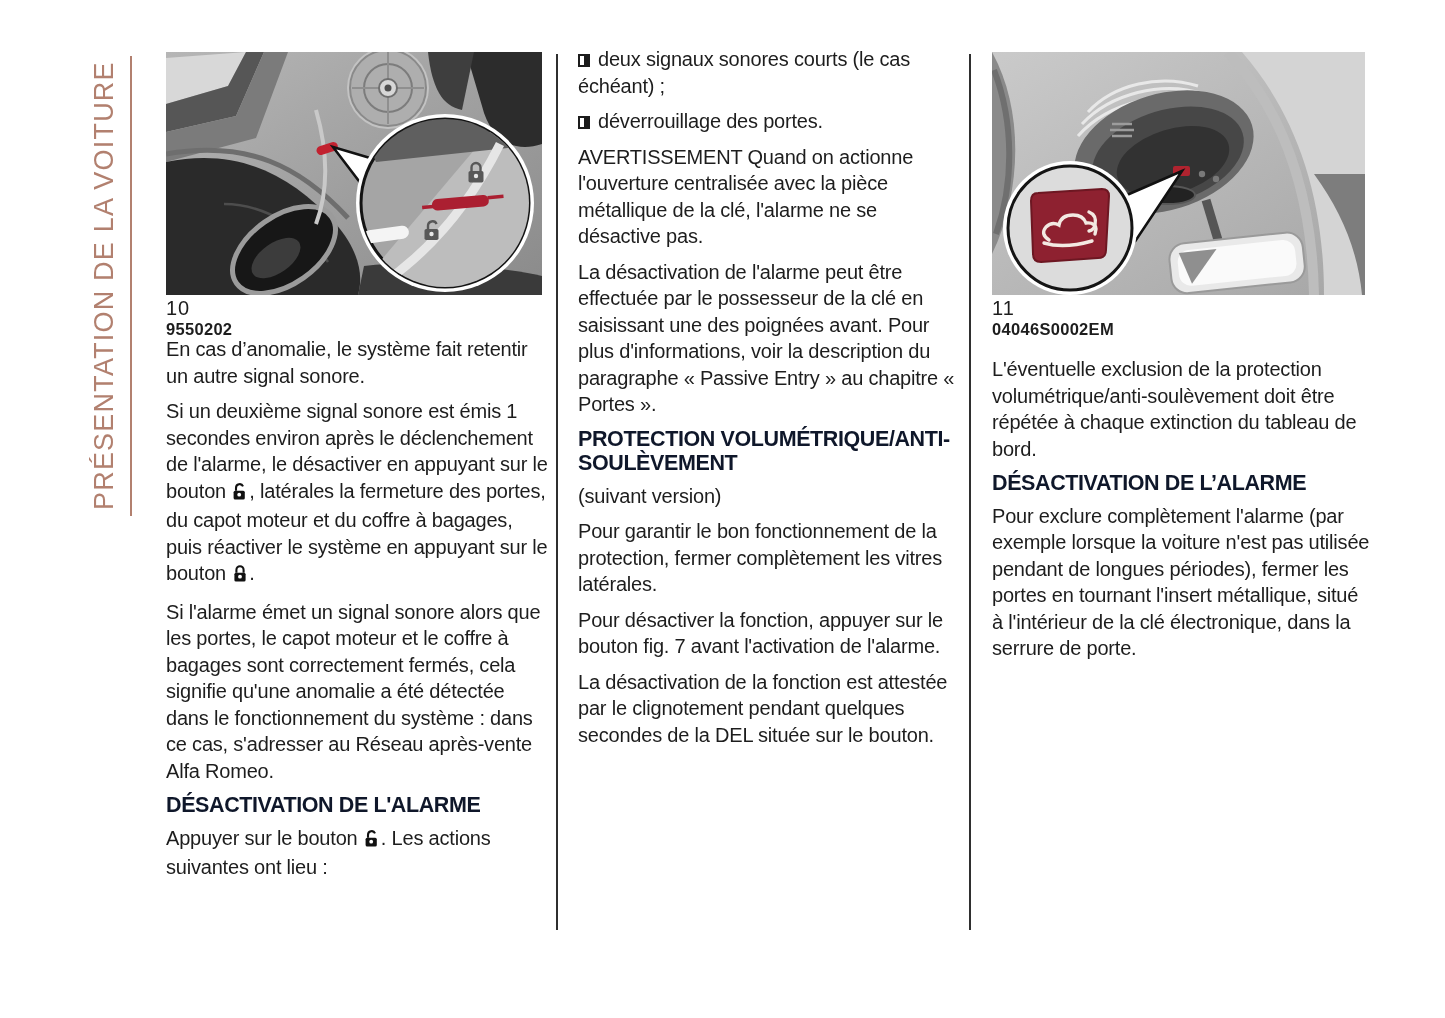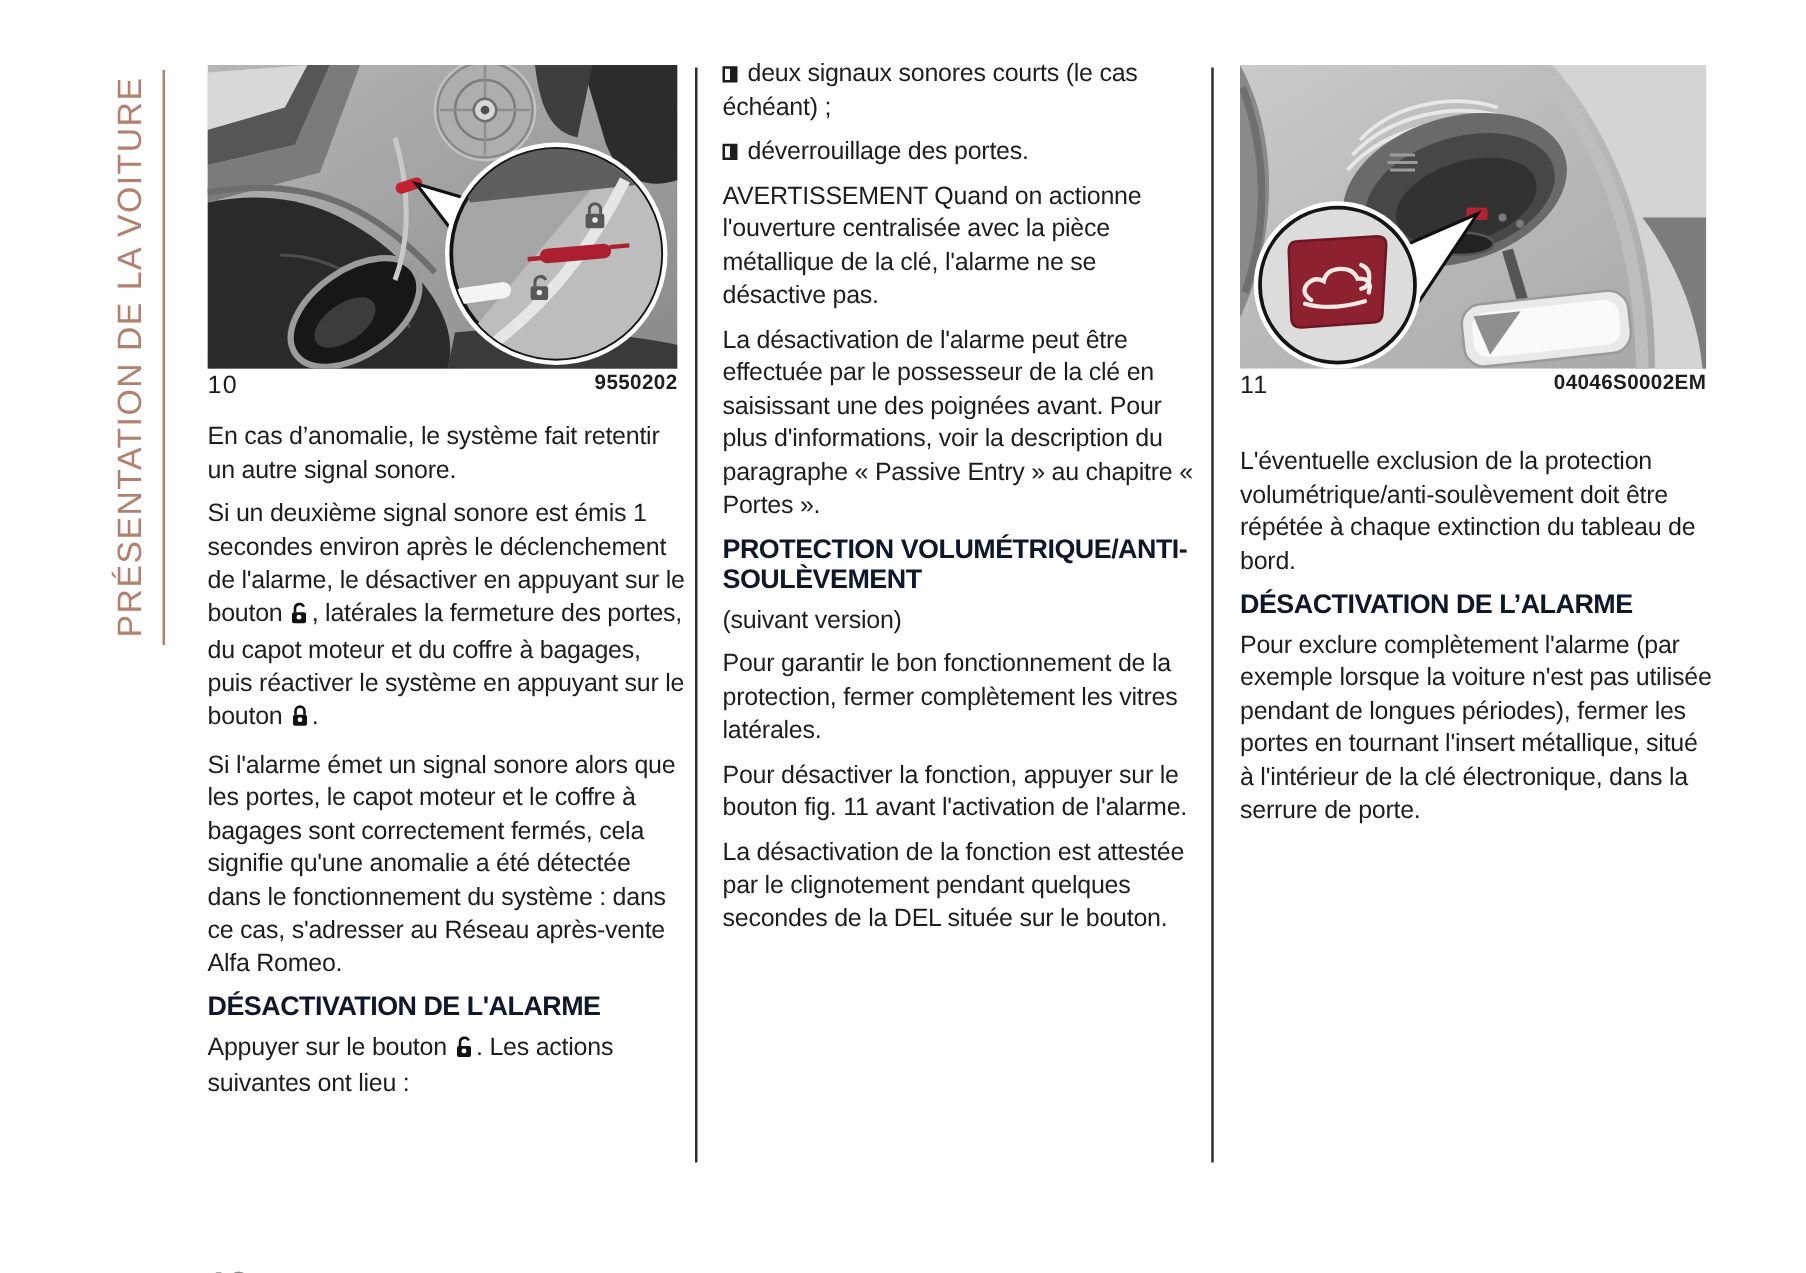--- a/index.html
+++ b/index.html
@@ -27,21 +27,21 @@
 
   
   .vsep { position:absolute; top:54px; width:2px; height:876px; background:#2f2f2f; }
   .vsep.s1 { left:556px; }
   .vsep.s2 { left:969px; }
 
   
   .figure { position:absolute; }
   .figure svg { display:block; }
   .figcap {
-    position:absolute; display:flex; justify-content:space-between; align-items:flex-start;
+    position:absolute; display:flex; justify-content:space-between; align-items:flex-start;flex-direction:column;
   }
   .figlabel { font-size:20px; letter-spacing:1px; color:#1d1d1d; }
   .figcode  { font-size:16.5px; font-weight:bold; letter-spacing:0.3px; color:#1d1d1d; }
 
   
   .col {
     position:absolute; width:382px;
     font-size:20px; line-height:26.5px; letter-spacing:-0.2px; color:#1d1d1d;
   }
   .col p { margin:0 0 9px 0; }
@@ -239,21 +239,21 @@
   </div>
 
   <div class="col" style="left:578px; top:46px;">
     <p><span class="sq"></span><span>deux signaux sonores courts (le cas échéant) ;</span></p>
     <p><span class="sq"></span><span>déverrouillage des portes.</span></p>
     <p><span>AVERTISSEMENT Quand on actionne l'ouverture centralisée avec la pièce métallique de la clé, l'alarme ne se désactive pas.</span></p>
     <p><span>La désactivation de l'alarme peut être effectuée par le possesseur de la clé en saisissant une des poignées avant. Pour plus d'informations, voir la description du paragraphe « Passive Entry » au chapitre « Portes ».</span></p>
     <div class="sec-h"><span>PROTECTION VOLUMÉTRIQUE/ANTI-</span><br><span>SOULÈVEMENT</span></div>
     <p class="subnote"><span>(suivant version)</span></p>
     <p><span>Pour garantir le bon fonctionnement de la protection, fermer complètement les vitres latérales.</span></p>
-    <p><span>Pour désactiver la fonction, appuyer sur le bouton fig. 11 avant l'activation de l'alarme.</span></p>
+    <p><span>Pour désactiver la fonction, appuyer sur le bouton fig. 7 avant l'activation de l'alarme.</span></p>
     <p><span>La désactivation de la fonction est attestée par le clignotement pendant quelques secondes de la DEL située sur le bouton.</span></p>
   </div>
 
   <div class="col" style="left:992px; top:356px;">
     <p><span>L'éventuelle exclusion de la protection volumétrique/anti-soulèvement doit être répétée à chaque extinction du tableau de bord.</span></p>
     <div class="sec-h">DÉSACTIVATION DE L’ALARME</div>
     <p><span>Pour exclure complètement l'alarme (par exemple lorsque la voiture n'est pas utilisée pendant de longues périodes), fermer les portes en tournant l'insert métallique, situé à l'intérieur de la clé électronique, dans la serrure de porte.</span></p>
   </div>
 
   <div class="pageno">18</div>

